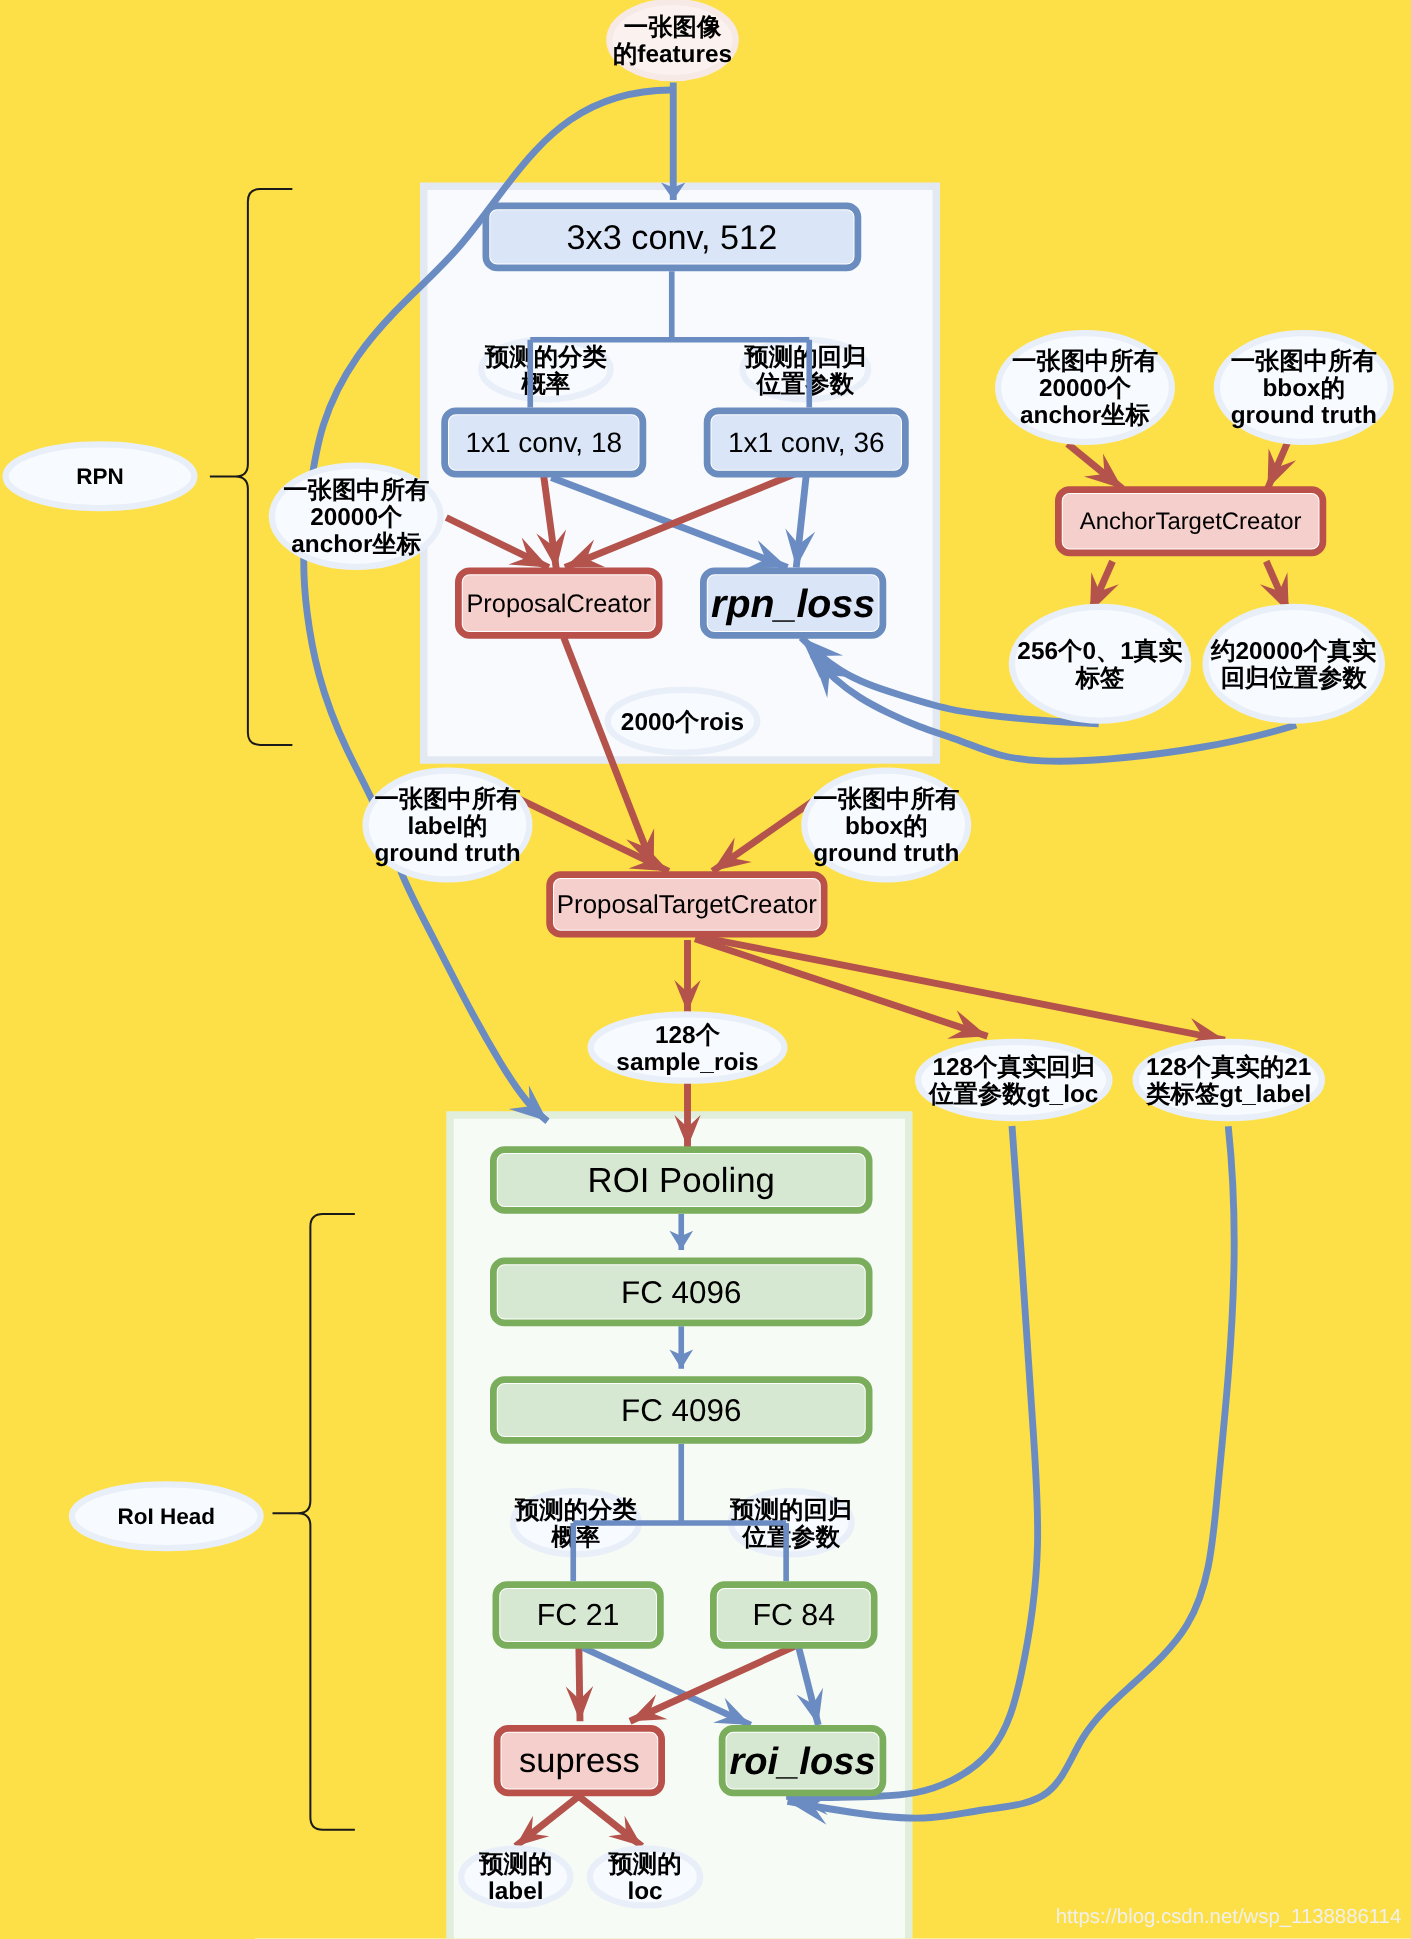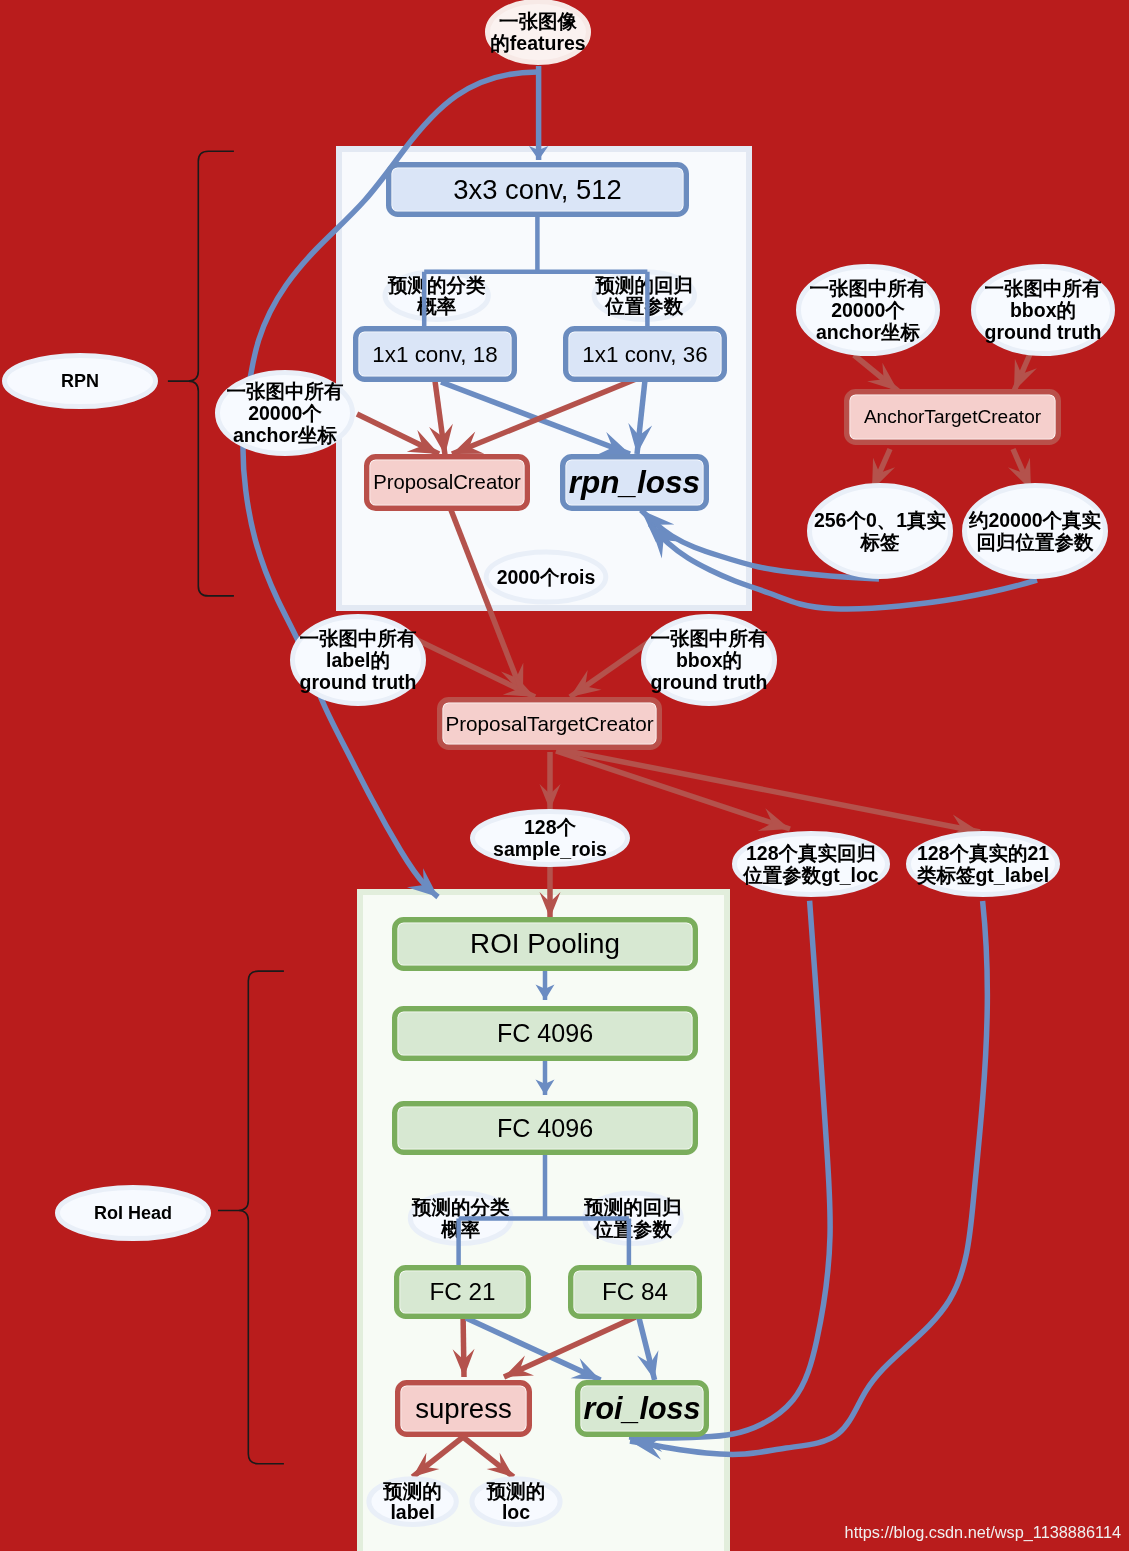--- a/index.html
+++ b/index.html
@@ -1,16 +1,16 @@
 <!DOCTYPE html>
 <html><head>
 <meta charset="utf-8">
 <style>
   html,body{margin:0;padding:0;background:#ffffff;}
-  #page{position:relative;width:1129px;height:1551px;overflow:hidden;background:#b91c1c;}
+  #page{position:relative;width:1129px;height:1551px;overflow:hidden;background:#fde047;}
   svg{display:block;}
   text{font-family:"Liberation Sans",sans-serif;}
 </style>
 </head>
 <body>
 
 <div id="page">
  <svg id="diagram" width="1129" height="1551" viewBox="0 0 1129 1551" xmlns="http://www.w3.org/2000/svg">
    <g id="panels">
         <rect x="336" y="146" width="416" height="465" fill="#e3e9f3"></rect>

